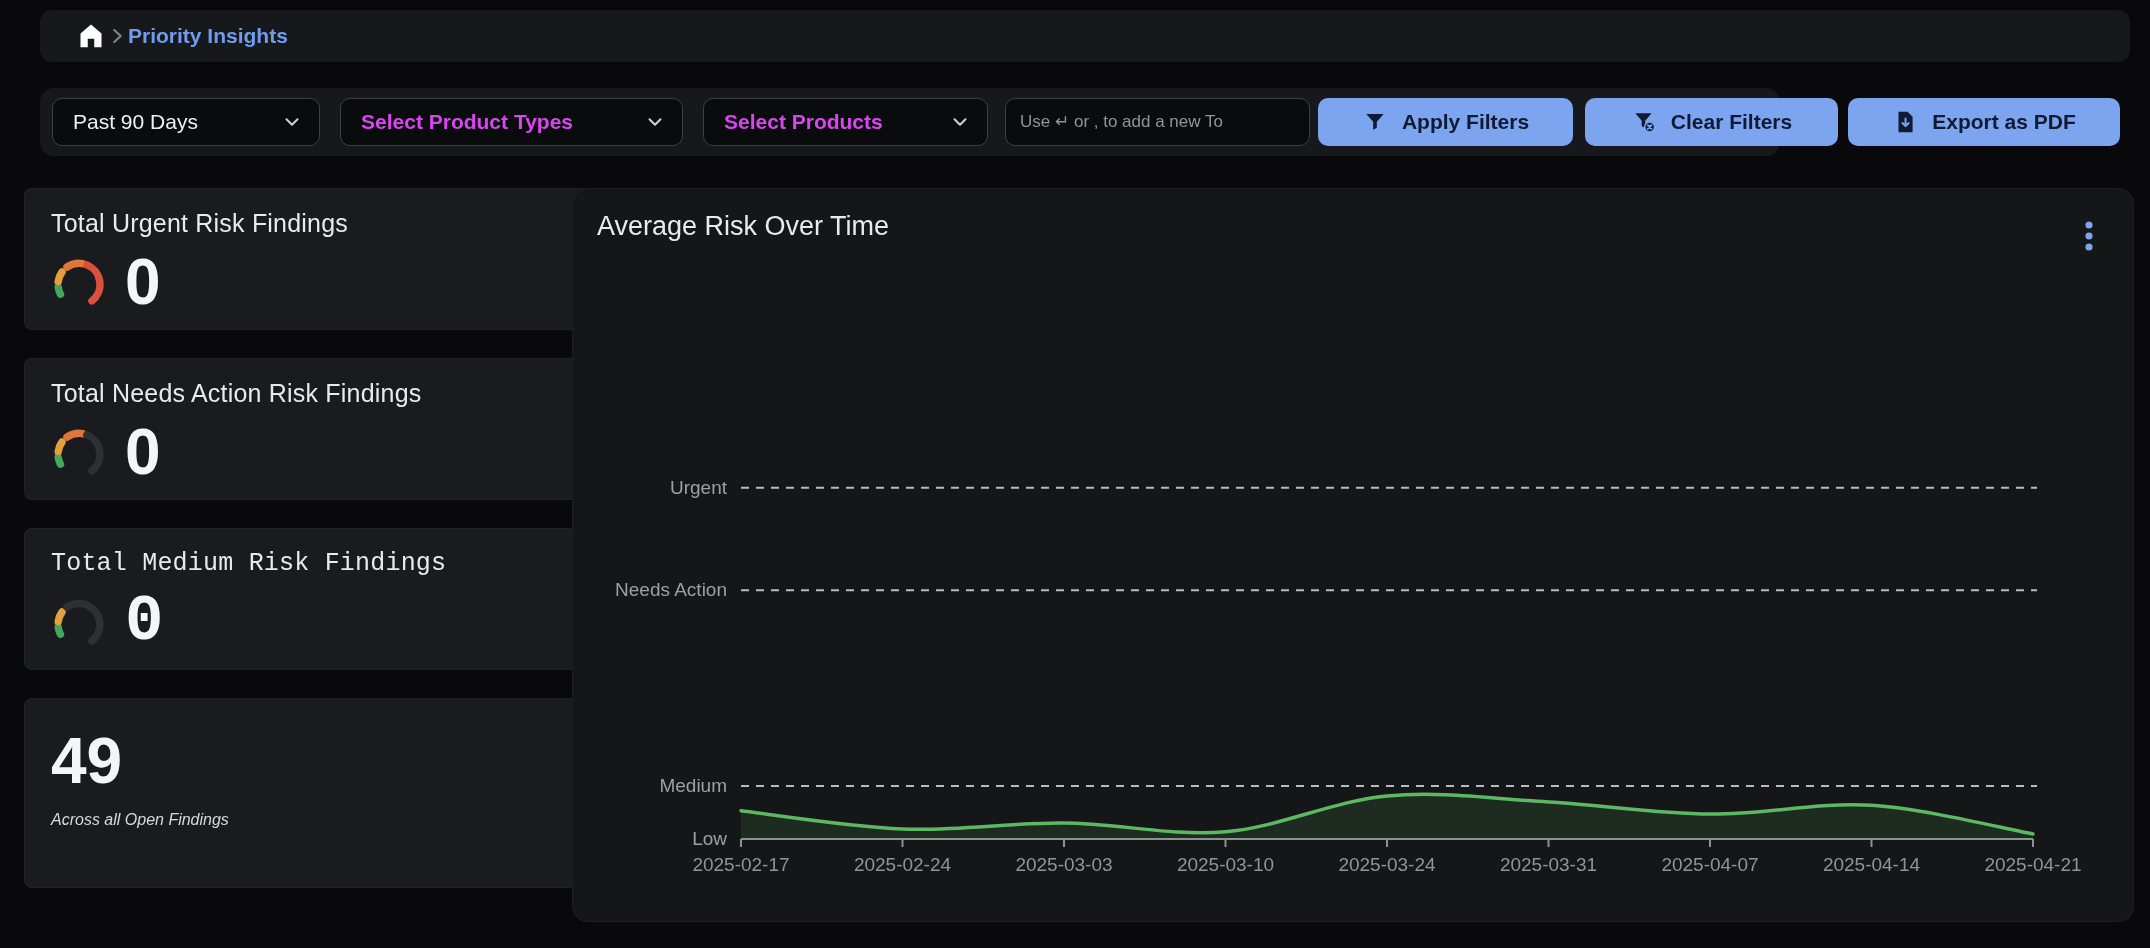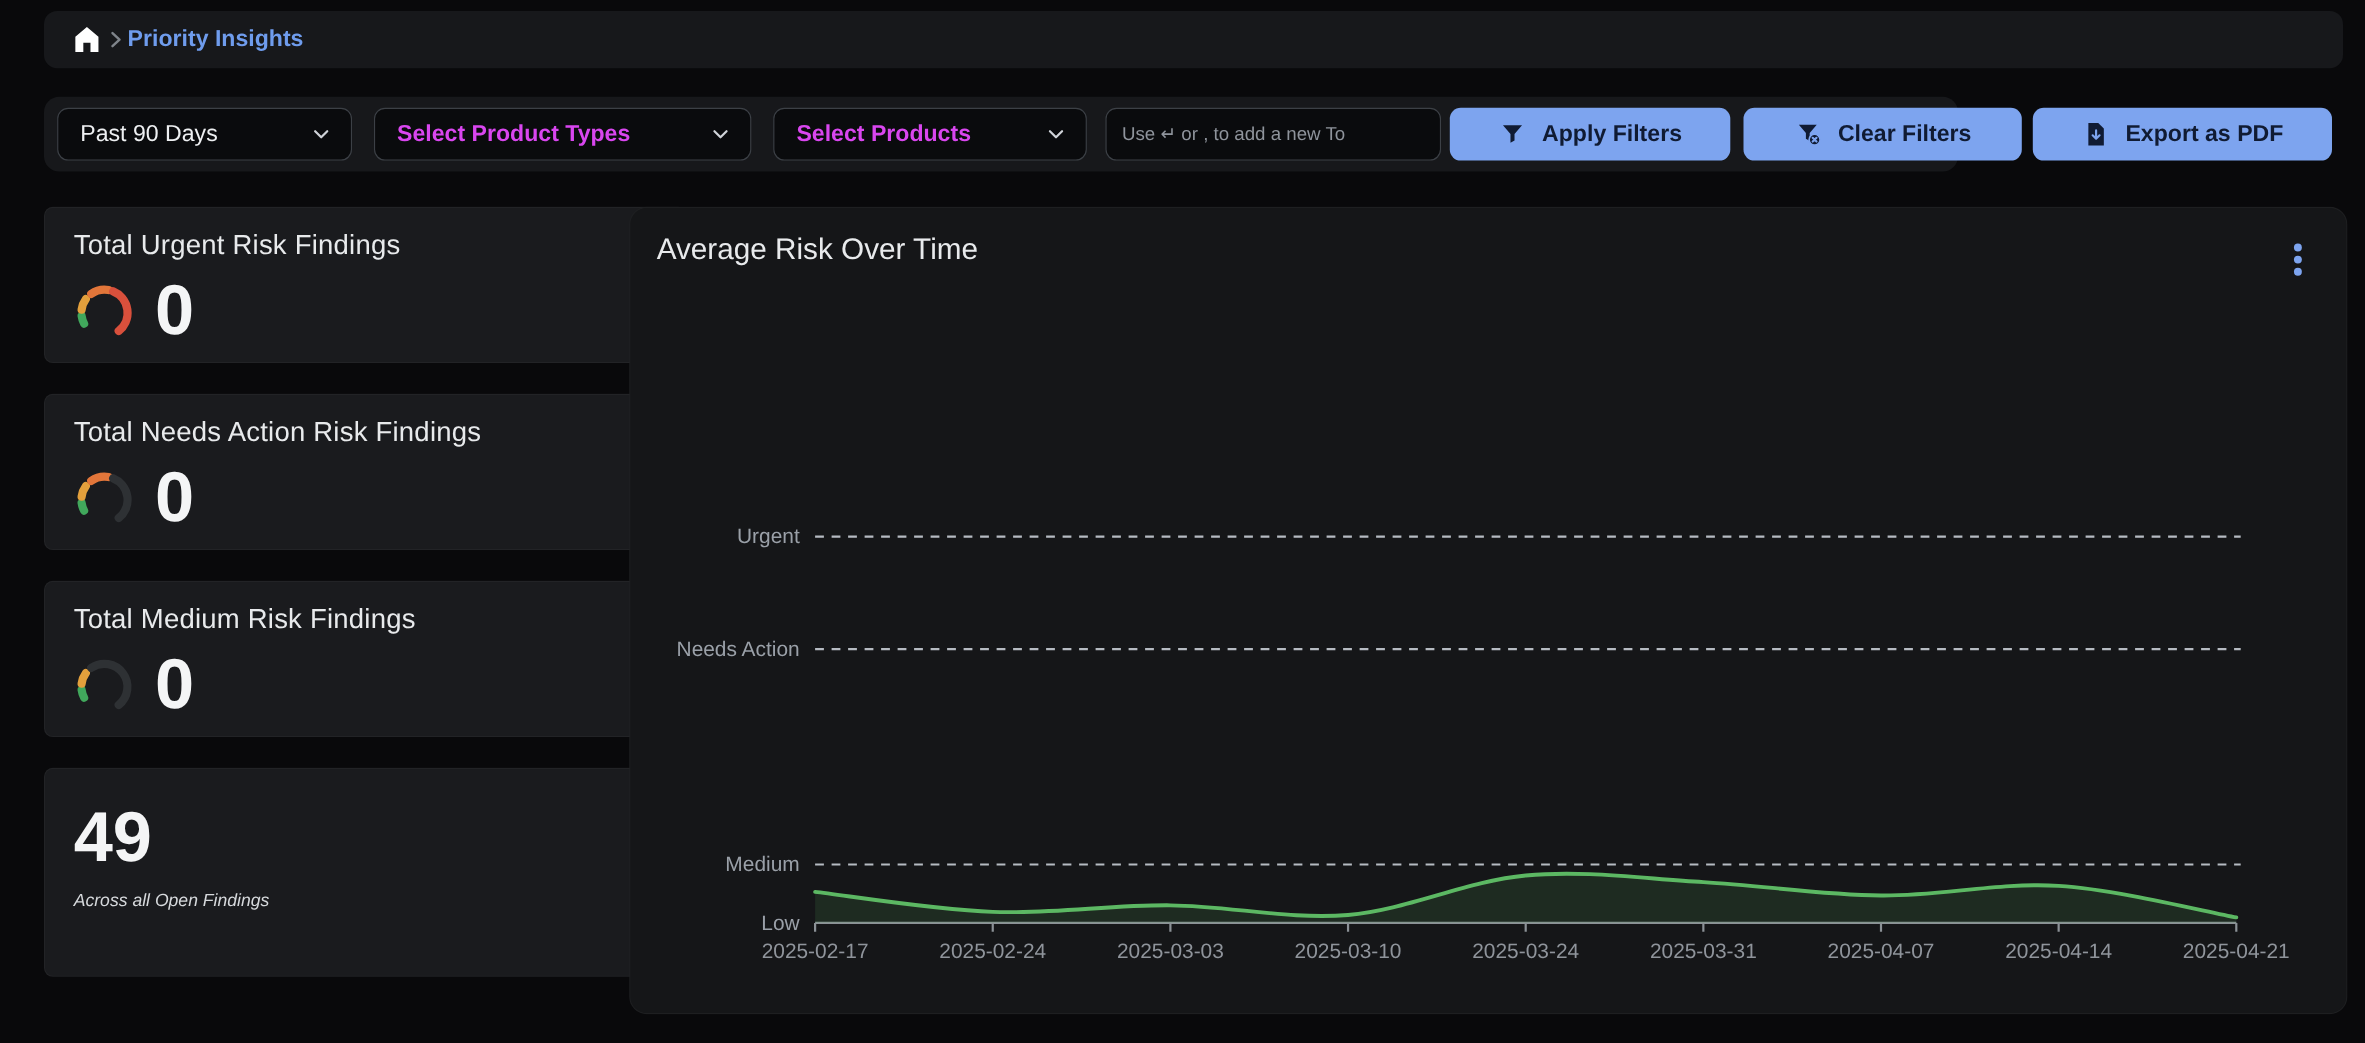--- a/index.html
+++ b/index.html
@@ -12,21 +12,21 @@
     --chart-card:#151618;
     --ctrl-bg:#0a0b0d;
     --ctrl-border:#3c4046;
     --muted:#9aa0a8;
   }
   *{box-sizing:border-box;margin:0;padding:0;}
   body{background:#000;font-family:"Liberation Sans","DejaVu Sans",sans-serif;}
   .page{position:relative;width:2150px;height:948px;background:var(--page-bg);overflow:hidden;}
 
   
-  .crumb-bar{position:absolute;left:40px;top:10px;width:2090px;height:52px;background:var(--panel);border-radius:12px;display:flex;align-items:center;padding-left:24px;}
+  .crumb-bar{position:absolute;left:40px;top:10px;width:2090px;height:52px;background:var(--panel);border-radius:12px;display:flex;align-items:center;padding-left:36px;}
   .crumb-home{width:30px;height:30px;display:flex;align-items:center;justify-content:center;cursor:pointer;}
   .crumb-sep{width:22px;height:22px;opacity:.9;}
   .crumb-link{color:var(--link);font-size:21px;font-weight:700;cursor:pointer;}
 
   
   .filter-bar{position:absolute;left:40px;top:88px;width:1740px;height:68px;background:var(--panel);border-radius:14px;}
   .select,.tag-input{position:absolute;top:10px;height:48px;background:var(--ctrl-bg);border:1px solid var(--ctrl-border);border-radius:10px;display:flex;align-items:center;justify-content:space-between;padding:0 16px 0 20px;font-size:21px;cursor:pointer;}
   .select .val{color:#eef0f2;}
   .select .ph{color:#d946ef;font-weight:bold;}
   .select svg{width:22px;height:22px;flex:0 0 auto;margin-left:14px;}
@@ -38,21 +38,21 @@
   .tag-input input::placeholder{color:#8f949c;}
   .btn{position:absolute;top:10px;height:48px;border:none;border-radius:10px;background:var(--accent);color:var(--btn-text);font-size:21px;font-weight:700;font-family:inherit;display:flex;align-items:center;justify-content:center;gap:14px;cursor:pointer;}
   .btn svg{width:26px;height:26px;}
   .btn-apply{left:1278px;width:255px;}
   .btn-clear{left:1545px;width:253px;}
   .btn-export{left:1808px;width:272px;}
   .navy-fill{fill:var(--btn-text);}
   .accent-stroke{stroke:var(--accent);fill:none;stroke-width:1.8;stroke-linecap:round;stroke-linejoin:round;}
 
   
-  .stat-card{position:absolute;left:40px;width:585px;background:var(--card);border:1px solid rgba(255,255,255,0.04);border-radius:8px;padding:20px 26px;}
+  .stat-card{position:absolute;left:24px;width:585px;background:var(--card);border:1px solid rgba(255,255,255,0.04);border-radius:8px;padding:20px 26px;}
   .stat-card .title{color:#e8eaec;font-size:25px;font-weight:500;letter-spacing:.2px;}
   .stat-row{display:flex;align-items:center;gap:18px;margin-top:12px;}
   .gauge{width:56px;height:56px;flex:0 0 auto;}
   .gauge path{fill:none;stroke-width:3.2;stroke-linecap:round;}
   .big-num{color:#f4f5f6;font-size:64px;font-weight:700;line-height:1;}
   .subtitle{color:#d6d9dc;font-size:16px;font-style:italic;margin-top:18px;}
 
   
   .chart-card{position:absolute;left:572px;top:188px;width:1562px;height:734px;background:var(--chart-card);border:1px solid rgba(255,255,255,0.04);border-radius:16px;}
   .chart-title{position:absolute;left:24px;top:22px;color:#e8eaec;font-size:27px;font-weight:500;}
@@ -142,21 +142,21 @@
       <svg class="gauge" viewBox="0 0 24 24">
         <path d="M4.05 17.22 A9 9 0 0 1 3.09 14.25" stroke="#41a85c"></path>
         <path d="M3.09 11.75 A9 9 0 0 1 4.72 7.71" stroke="#e3a03c"></path>
         <path d="M6.84 5.63 A9 9 0 0 1 13.56 4.14" stroke="#e2763a"></path>
         <path d="M15.37 4.66 A9 9 0 0 1 17.54 20.09" stroke="#2e3134"></path>
       </svg>
       <span class="big-num">0</span>
     </div>
   </div>
 
-  <div class="stat-card" style="top:528px;height:142px;">
+  <div class="stat-card" style="top:528px;height:142px;font-family:Liberation Mono, monospace;">
     <div class="title">Total Medium Risk Findings</div>
     <div class="stat-row">
       <svg class="gauge" viewBox="0 0 24 24">
         <path d="M4.05 17.22 A9 9 0 0 1 3.09 14.25" stroke="#41a85c"></path>
         <path d="M3.09 11.75 A9 9 0 0 1 4.72 7.71" stroke="#e3a03c"></path>
         <path d="M6.84 5.63 A9 9 0 0 1 17.54 20.09" stroke="#2e3134"></path>
       </svg>
       <span class="big-num">0</span>
     </div>
   </div>

